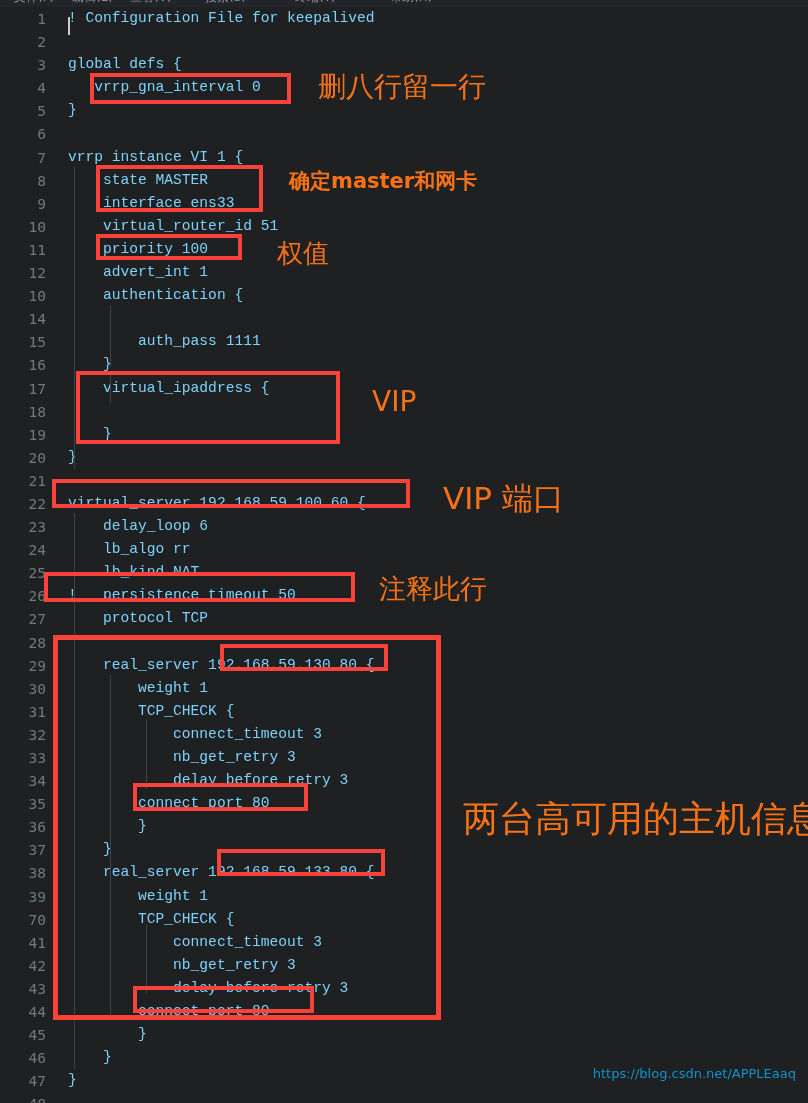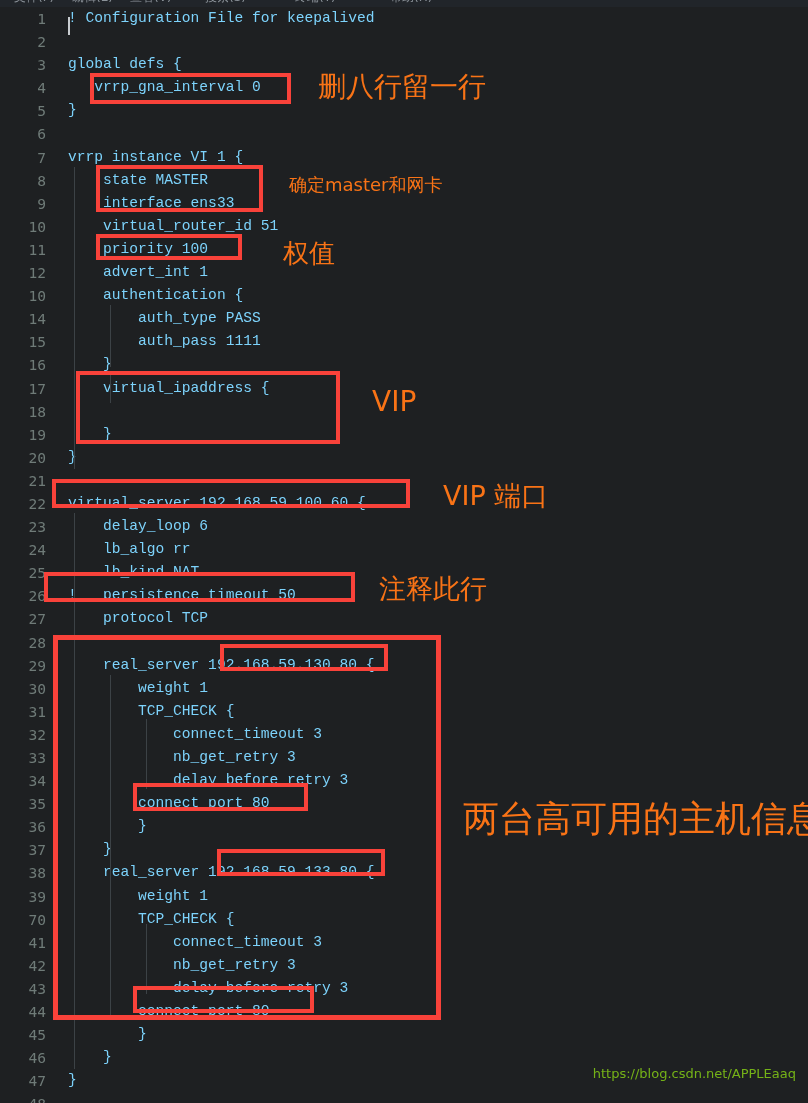--- a/index.html
+++ b/index.html
@@ -94,21 +94,21 @@
     color: #f97316;
     font-family: "DejaVu Sans", "Liberation Sans", sans-serif;
     white-space: nowrap;
     font-weight: 400;
   }
 
   
   #watermark {
     position: absolute;
     right: 12px; bottom: 22px;
-    color: #84cc16;
+    color: #0ea5e9;
     font-size: 13px;
     font-family: "DejaVu Sans", "Liberation Sans", sans-serif;
     opacity: .85;
   }
 </style>
 </head>
 <body>
 
 <div id="toolbar-sliver">
   <span class="tb-label" style="left:14px">文件(F)</span>
@@ -127,21 +127,21 @@
       <div class="code-line"><span class="lineno">4</span><span class="code">   vrrp_gna_interval 0</span></div>
       <div class="code-line"><span class="lineno">5</span><span class="code">}</span></div>
       <div class="code-line"><span class="lineno">6</span><span class="code"></span></div>
       <div class="code-line"><span class="lineno">7</span><span class="code">vrrp instance VI 1 {</span></div>
       <div class="code-line"><span class="lineno">8</span><span class="code">    state MASTER</span></div>
       <div class="code-line"><span class="lineno">9</span><span class="code">    interface ens33</span></div>
       <div class="code-line"><span class="lineno">10</span><span class="code">    virtual_router_id 51</span></div>
       <div class="code-line"><span class="lineno">11</span><span class="code">    priority 100</span></div>
       <div class="code-line"><span class="lineno">12</span><span class="code">    advert_int 1</span></div>
       <div class="code-line"><span class="lineno">10</span><span class="code">    authentication {</span></div>
-      <div class="code-line"><span class="lineno">14</span><span class="code">        auth_type PASS</span></div>
+      <div class="code-line"><span class="lineno">14</span></div>
       <div class="code-line"><span class="lineno">15</span><span class="code">        auth_pass 1111</span></div>
       <div class="code-line"><span class="lineno">16</span><span class="code">    }</span></div>
       <div class="code-line"><span class="lineno">17</span><span class="code">    virtual_ipaddress {</span></div>
       <div class="code-line"><span class="lineno">18</span></div>
       <div class="code-line"><span class="lineno">19</span><span class="code">    }</span></div>
       <div class="code-line"><span class="lineno">20</span><span class="code">}</span></div>
       <div class="code-line"><span class="lineno">21</span><span class="code"></span></div>
       <div class="code-line"><span class="lineno">22</span><span class="code">virtual_server 192.168.59.100 60 {</span></div>
       <div class="code-line"><span class="lineno">23</span><span class="code">    delay_loop 6</span></div>
       <div class="code-line"><span class="lineno">24</span><span class="code">    lb_algo rr</span></div>
@@ -188,20 +188,20 @@
 <div class="hl-box" style="left:76px;  top:371px; width:264px; height:73px;"></div>
 <div class="hl-box" style="left:52px;  top:479px; width:358px; height:29px;"></div>
 <div class="hl-box" style="left:44px;  top:572px; width:311px; height:30px;"></div>
 <div class="hl-box thick" style="left:53px;  top:635px; width:388px; height:385px;"></div>
 <div class="hl-box" style="left:220px; top:644px; width:168px; height:27px;"></div>
 <div class="hl-box" style="left:133px; top:783px; width:175px; height:28px;"></div>
 <div class="hl-box" style="left:217px; top:849px; width:168px; height:27px;"></div>
 <div class="hl-box" style="left:133px; top:986px; width:181px; height:27px;"></div>
 
 <div class="note" style="left:318px; top:68px;  font-size:28px;">删八行留一行</div>
-<div class="note" style="left:289px; top:173px; font-size:18px;">确定master和网卡</div>
-<div class="note" style="left:277px; top:236px; font-size:26px;margin-left:6px;">权值</div>
+<div class="note" style="left:289px; top:167px; font-size:21px;font-weight:bold;">确定master和网卡</div>
+<div class="note" style="left:277px; top:236px; font-size:26px;">权值</div>
 <div class="note" style="left:372px; top:385px; font-size:28px;">VIP</div>
-<div class="note" style="left:443px; top:478px; font-size:27px;">VIP 端口</div>
+<div class="note" style="left:443px; top:478px; font-size:31px;">VIP 端口</div>
 <div class="note" style="left:379px; top:571px; font-size:27px;">注释此行</div>
 <div class="note" style="left:463px; top:795px; font-size:36px;">两台高可用的主机信息</div>
 
 <div id="watermark">https://blog.csdn.net/APPLEaaq</div>
 
 </body></html>

